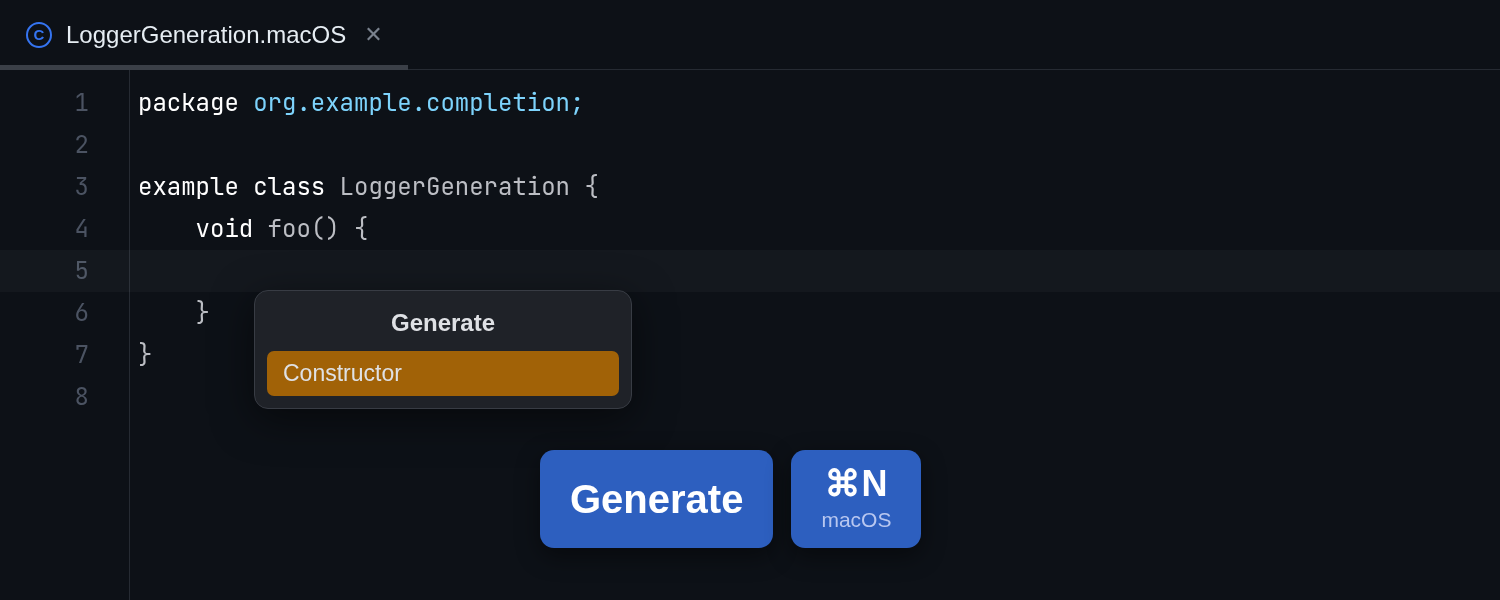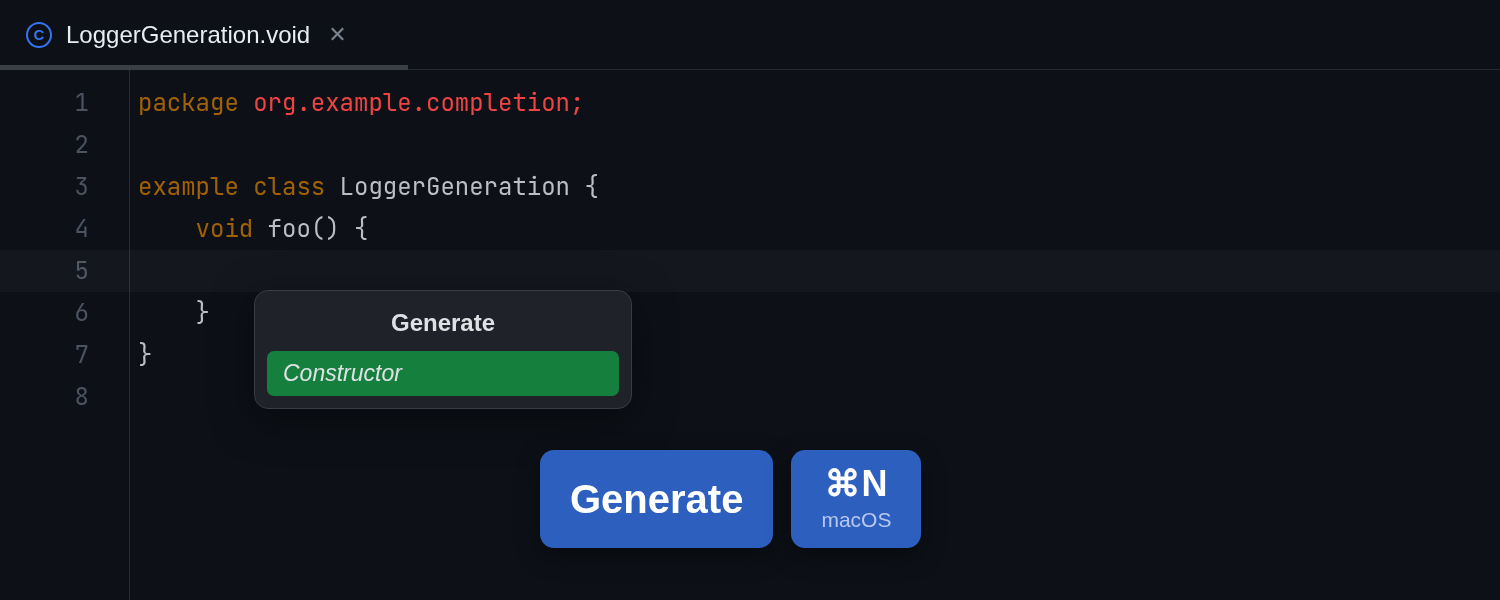--- a/index.html
+++ b/index.html
@@ -88,22 +88,22 @@
     white-space: pre;
   }
   .hl-line {
     position: absolute;
     left: -130px;
     right: 0;
     top: calc(12px + 42px*4);
     height: 42px;
     background: rgba(255,255,255,0.03);
   }
-  .kw { color: #a16207; }
-  .pkg { color: #ef4444; }
+  .kw { color: #ffffff; }
+  .pkg { color: #7dd3fc; }
   .cls { color: #bcbec4; }
   .punct { color: #bcbec4; }
 
   .popup {
     position: absolute;
     left: 254px;
     top: 290px;
     width: 378px;
     background: #1f2228;
     border: 1px solid #383c44;
@@ -121,22 +121,21 @@
   .popup-list {
     padding: 0 12px 12px;
   }
   .popup-item {
     padding: 9px 16px;
     font-size: 23px;
     color: #dfe1e5;
     border-radius: 7px;
   }
   .popup-item.selected {
-    background: #15803d;
-    font-style: italic;
+    background: #a16207;
   }
 
   .tooltip-group {
     position: absolute;
     left: 540px;
     top: 450px;
     display: flex;
     gap: 18px;
   }
   .tip-pill {
@@ -167,21 +166,21 @@
     line-height: 1;
     letter-spacing: 1px;
   }
 </style>
 </head>
 <body>
 
 <div class="tab-bar">
   <div class="tab">
     <span class="tab-icon">C</span>
-    <span>LoggerGeneration.void</span>
+    <span>LoggerGeneration.macOS</span>
     <span class="tab-close">✕</span>
   </div>
   <div class="tab-underline"></div>
 </div>
 
 <div class="editor-body">
   <div class="gutter">
     <div class="gutter-line">1</div>
     <div class="gutter-line">2</div>
     <div class="gutter-line">3</div>

